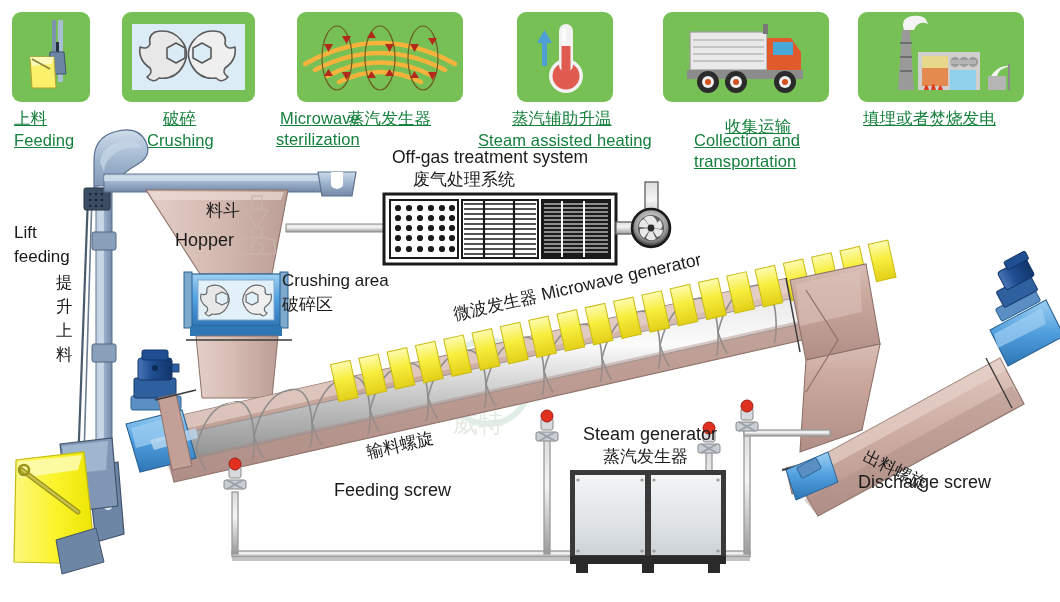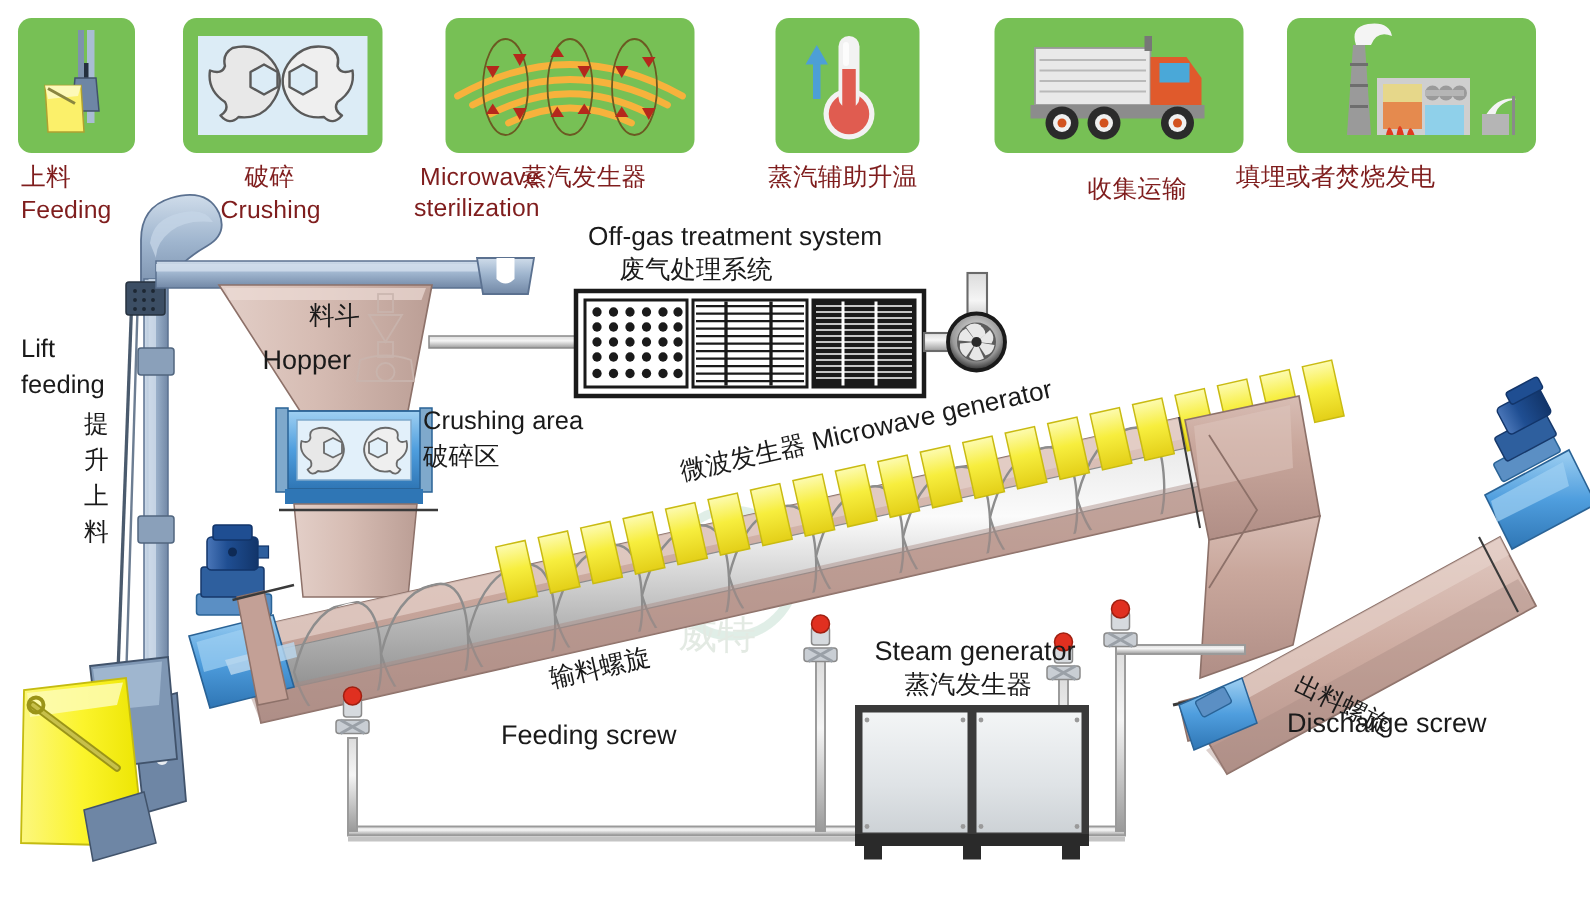--- a/index.html
+++ b/index.html
@@ -20,24 +20,25 @@
   .icon-card {
     border-radius: 9px;
     background: #77c055;
     display: flex; align-items: center; justify-content: center;
     overflow: hidden;
   }
   .icon-card svg { display: block; }
 
   .cap {
     font-size: 16.5px;
-    color: #7f1d1d;
+    color: #15803d;
     line-height: 1.28;
     white-space: pre;
     letter-spacing: .1px;
+    text-decoration: underline;
   }
   .cap.cn { font-size: 16.5px; }
 
   
   .dlabel {
     font-size: 17px;
     color: #1a1a1a;
     line-height: 1.3;
     white-space: pre;
   }
@@ -118,20 +119,21 @@
       <rect x="42" y="12" width="14" height="48" rx="7" fill="#f2f2f2"></rect>
       <rect x="44.5" y="34" width="9" height="26" fill="#e05c50"></rect>
       <rect x="45" y="16" width="4" height="16" rx="2" fill="#ffffff" opacity=".75"></rect>
       <g fill="#4d9fd6">
         <rect x="25" y="28" width="5" height="26"></rect>
         <polygon points="27.5,18 35,31 20,31"></polygon>
       </g>
     </svg>
   </div>
   <div class="cap cn" style="left:512px;top:108px;">蒸汽辅助升温</div>
+  <div class="cap" style="left:478px;top:130px;">Steam assisted heating</div>
 
   <div class="icon-card" style="left:663px;top:12px;width:166px;height:90px;">
     <svg width="166" height="90" viewBox="0 0 166 90">
       <rect x="27" y="20" width="77" height="38" fill="#e9e9e9" stroke="#9a9a9a" stroke-width="1.2"></rect>
       <g stroke="#b9b9b9" stroke-width="1.3">
         <line x1="30" y1="28" x2="101" y2="28"></line>
           <line x1="30" y1="35" x2="101" y2="35"></line>
         <line x1="30" y1="42" x2="101" y2="42"></line>
           <line x1="30" y1="49" x2="101" y2="49"></line>
       </g>
@@ -146,20 +148,22 @@
         <circle cx="73" cy="70" r="11" fill="#2b2b2b"></circle>
           <circle cx="73" cy="70" r="6" fill="#f0f0f0"></circle>
           <circle cx="73" cy="70" r="3" fill="#d2521f"></circle>
         <circle cx="122" cy="70" r="11" fill="#2b2b2b"></circle>
           <circle cx="122" cy="70" r="6" fill="#f0f0f0"></circle>
           <circle cx="122" cy="70" r="3" fill="#d2521f"></circle>
       </g>
     </svg>
   </div>
   <div class="cap cn" style="left:698px;top:116px;margin-left:27px;">收集运输</div>
+  <div class="cap" style="left:694px;top:130px;">Collection and
+transportation</div>
 
   <div class="icon-card" style="left:858px;top:12px;width:166px;height:90px;">
     <svg width="166" height="90" viewBox="0 0 166 90">
       <path d="M40 78 L44 18 L52 18 L56 78 Z" fill="#9a9a9a"></path>
       <g fill="#6e6e6e">
           <rect x="42" y="30" width="12" height="2"></rect>
           <rect x="42" y="44" width="12" height="2"></rect>
           <rect x="42" y="58" width="12" height="2"></rect>
         </g>
       <path d="M46 18 q-4 -12 8 -14 q14 -2 16 8 q-10 -4 -14 6 z" fill="#f4f4f4"></path>
@@ -176,21 +180,21 @@
           <circle cx="97" cy="50" r="5"></circle>
           <circle cx="106" cy="50" r="5"></circle>
           <circle cx="115" cy="50" r="5"></circle>
         </g>
       <rect x="92" y="48" width="26" height="4" fill="#b5b5b5"></rect>
       <rect x="130" y="64" width="18" height="14" fill="#b5b5b5"></rect>
       <path d="M133 64 q8 -12 20 -10 q-12 2 -14 10 z" fill="#f4f4f4"></path>
       <rect x="150" y="52" width="2" height="26" fill="#8a8a8a"></rect>
     </svg>
   </div>
-  <div class="cap cn" style="left:824px;top:108px;">填埋或者焚烧发电</div>
+  <div class="cap cn" style="left:863px;top:108px;">填埋或者焚烧发电</div>
 
   <svg width="1060" height="602" viewBox="0 0 1060 602" style="left:0;top:0;">
     <defs>
       <linearGradient id="gScrew" x1="0" y1="0" x2="0" y2="1">
         <stop offset="0%" stop-color="#d8bdb4"></stop>
         <stop offset="35%" stop-color="#c9a79c"></stop>
         <stop offset="100%" stop-color="#b08e86"></stop>
       </linearGradient>
       <linearGradient id="gScrewT" x1="0" y1="0" x2="0" y2="1">
         <stop offset="0%" stop-color="#e0c8c0"></stop>

